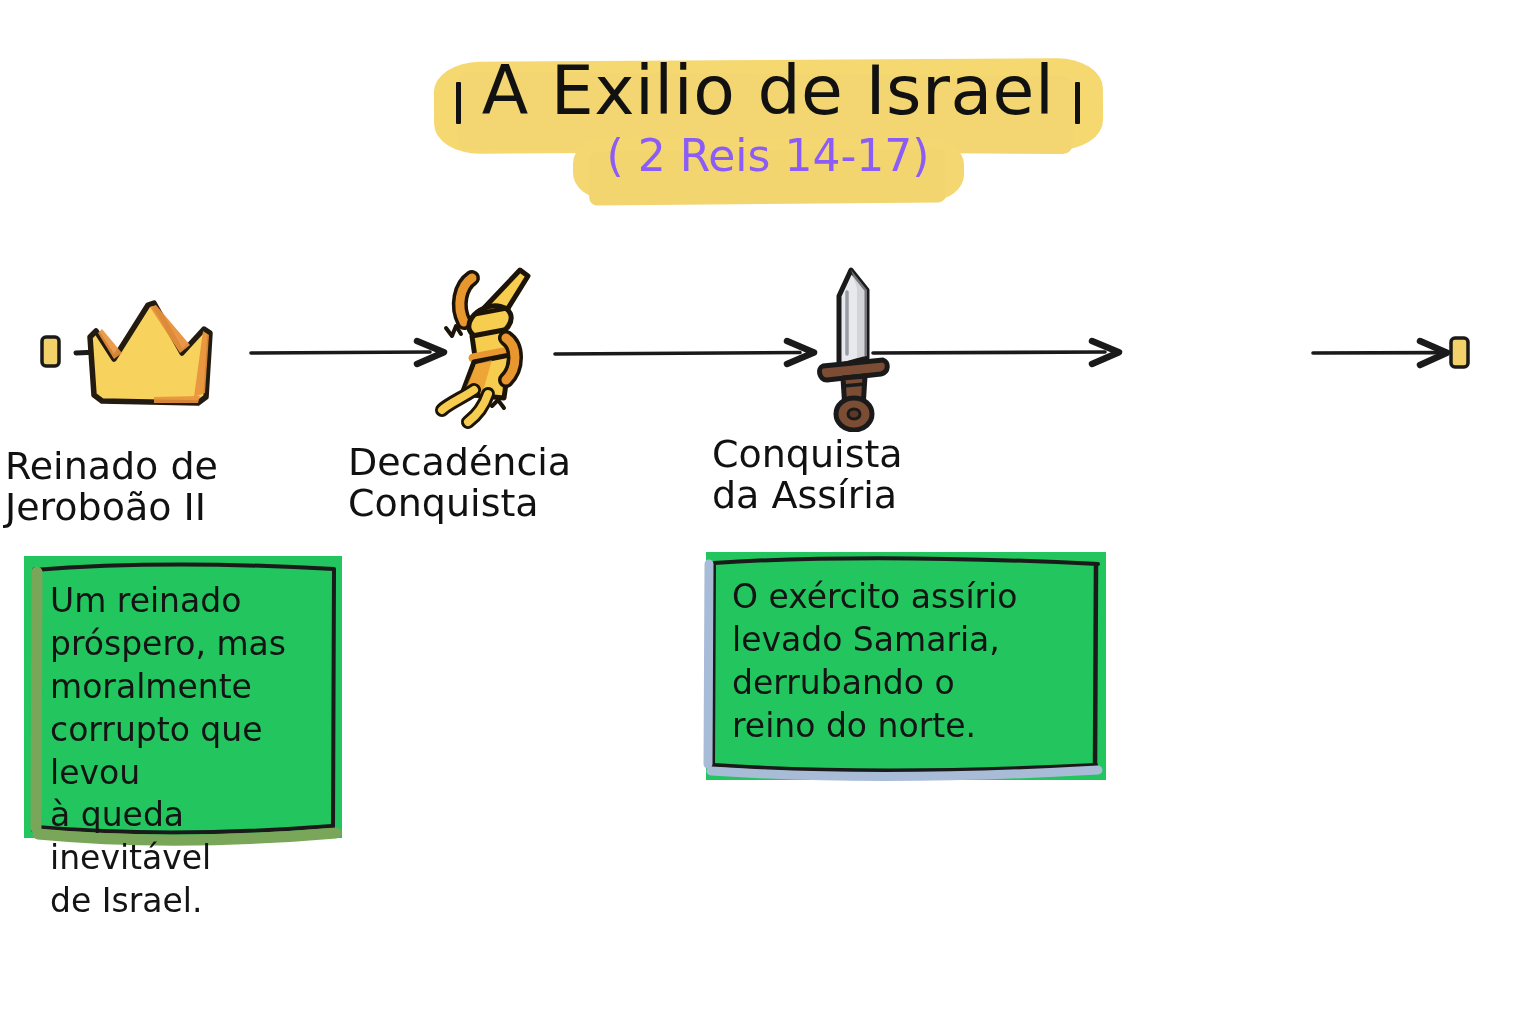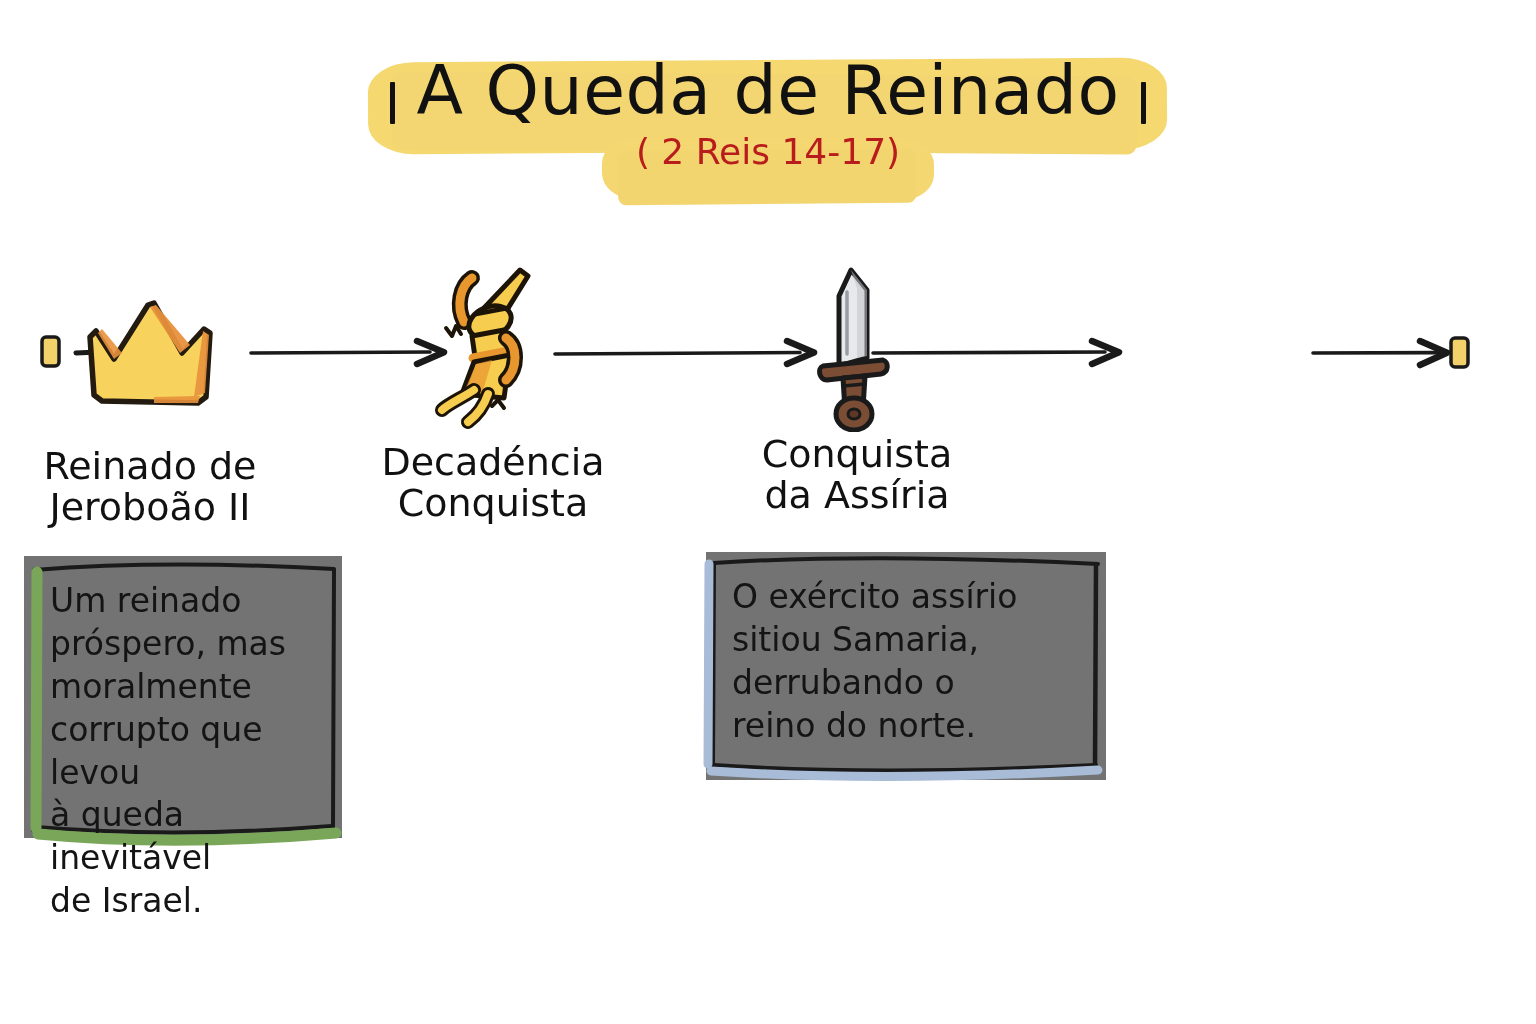--- a/index.html
+++ b/index.html
@@ -98,23 +98,23 @@
     right: 18px;
     height: 54px;
     background: #f2d56f;
     border-radius: 8px;
     transform: rotate(-0.5deg);
     z-index: 0;
   }
   .subtitle-text {
     position: relative;
     z-index: 2;
-    font-size: 36px;
+    font-size: 44px;
     line-height: 1.1;
-    color: #b91c1c;
+    color: #8b5cf6;
     white-space: nowrap;
   }
 
   
   #timeline {
     position: absolute;
     left: 0;
     top: 258px;
     width: 1536px;
     height: 300px;
@@ -122,21 +122,20 @@
   .tl-line-svg {
     position: absolute;
     left: 0;
     top: 0;
     width: 1536px;
     height: 120px;
   }
   .node {
     position: absolute;
     width: 290px;
-    text-align: center;
   }
   .node .icon-box {
     height: 170px;
     display: flex;
     align-items: center;
     justify-content: center;
   }
   .node .node-label {
     font-size: 38px;
     line-height: 1.08;
@@ -164,21 +163,21 @@
   #cards {
     position: absolute;
     left: 0;
     top: 548px;
     width: 1536px;
     height: 320px;
   }
   .card {
     position: absolute;
     box-sizing: border-box;
-    background: #737373;
+    background: #22c55e;
   }
   .card-body {
     position: relative;
     z-index: 3;
     padding: 24px 14px 10px 26px;
     font-size: 33px;
     line-height: 1.30;
     color: #141414;
     white-space: pre-line;
   }
@@ -197,21 +196,21 @@
 </style>
 </head>
 <body>
 
 <div id="title-block">
   <div class="title-wrap">
     <div class="hl-main"></div>
     <div class="hl-main2"></div>
     <div class="title-tick left"></div>
     <div class="title-tick right"></div>
-    <div class="title-text">A Queda de Reinado</div>
+    <div class="title-text">A Exilio de Israel</div>
   </div>
   <br>
   <div class="subtitle-wrap">
     <div class="hl-sub"></div>
     <div class="hl-sub2"></div>
     <div class="subtitle-text">( 2 Reis 14-17)</div>
   </div>
 </div>
 
 <div id="timeline">
@@ -333,18 +332,18 @@
   <div class="card" id="card-2">
     <svg class="card-frame" viewBox="0 0 400 228" preserveAspectRatio="none">
       <path d="M8 11 C130 3 270 6 392 12" fill="none" stroke="#1a1a1a" stroke-width="4" stroke-linecap="round"></path>
       <path d="M390 13 L389 216" fill="none" stroke="#1a1a1a" stroke-width="4.5" stroke-linecap="round"></path>
       <path d="M8 12 L7 214" fill="none" stroke="#1a1a1a" stroke-width="4" stroke-linecap="round"></path>
       <path d="M8 213 C140 222 270 219 390 213" fill="none" stroke="#1a1a1a" stroke-width="4" stroke-linecap="round"></path>
       <path d="M3 12 L2 212" fill="none" stroke="#a8bcd8" stroke-width="9" stroke-linecap="round"></path>
       <path d="M5 219 C140 228 270 225 392 218" fill="none" stroke="#a8bcd8" stroke-width="9" stroke-linecap="round"></path>
     </svg>
     <div class="card-body">O exército assírio
-sitiou Samaria,
+levado Samaria,
 derrubando o
 reino do norte.</div>
   </div>
 
 </div>
 
 </body></html>

